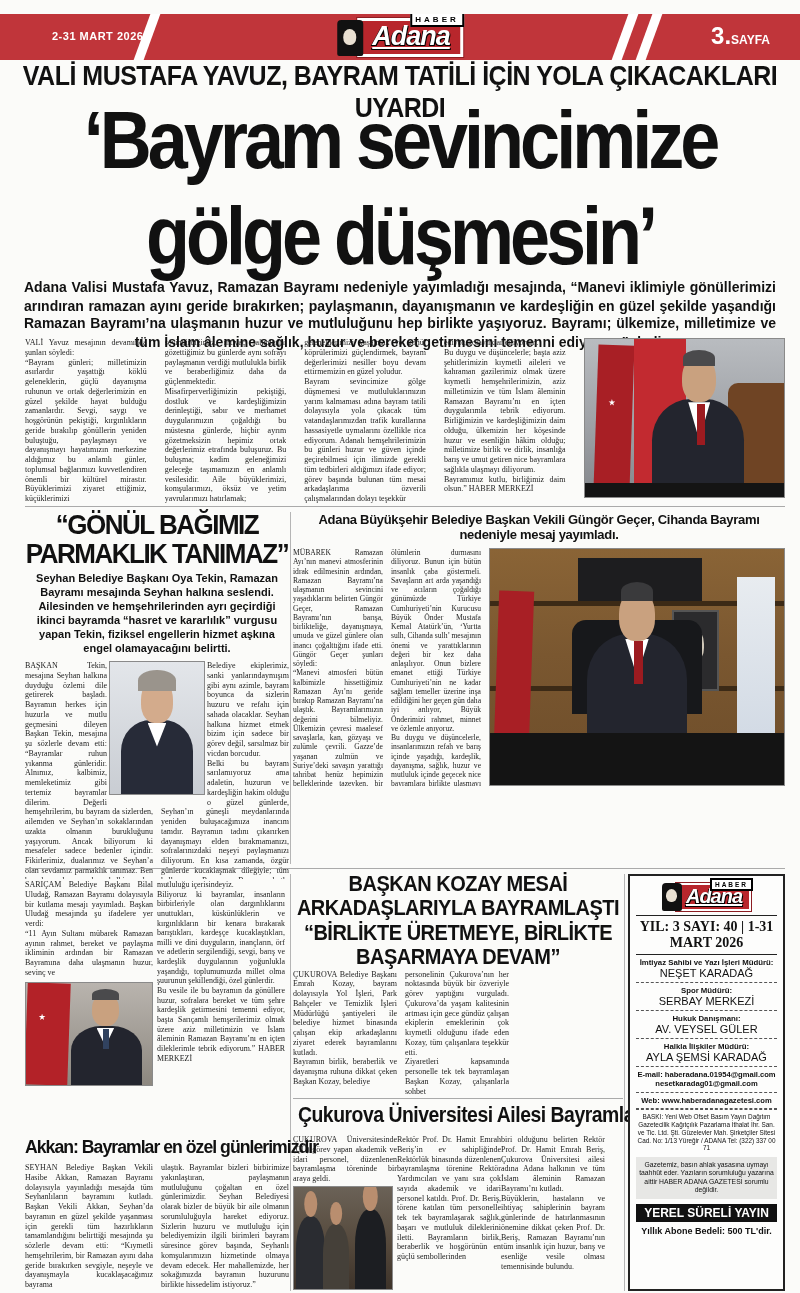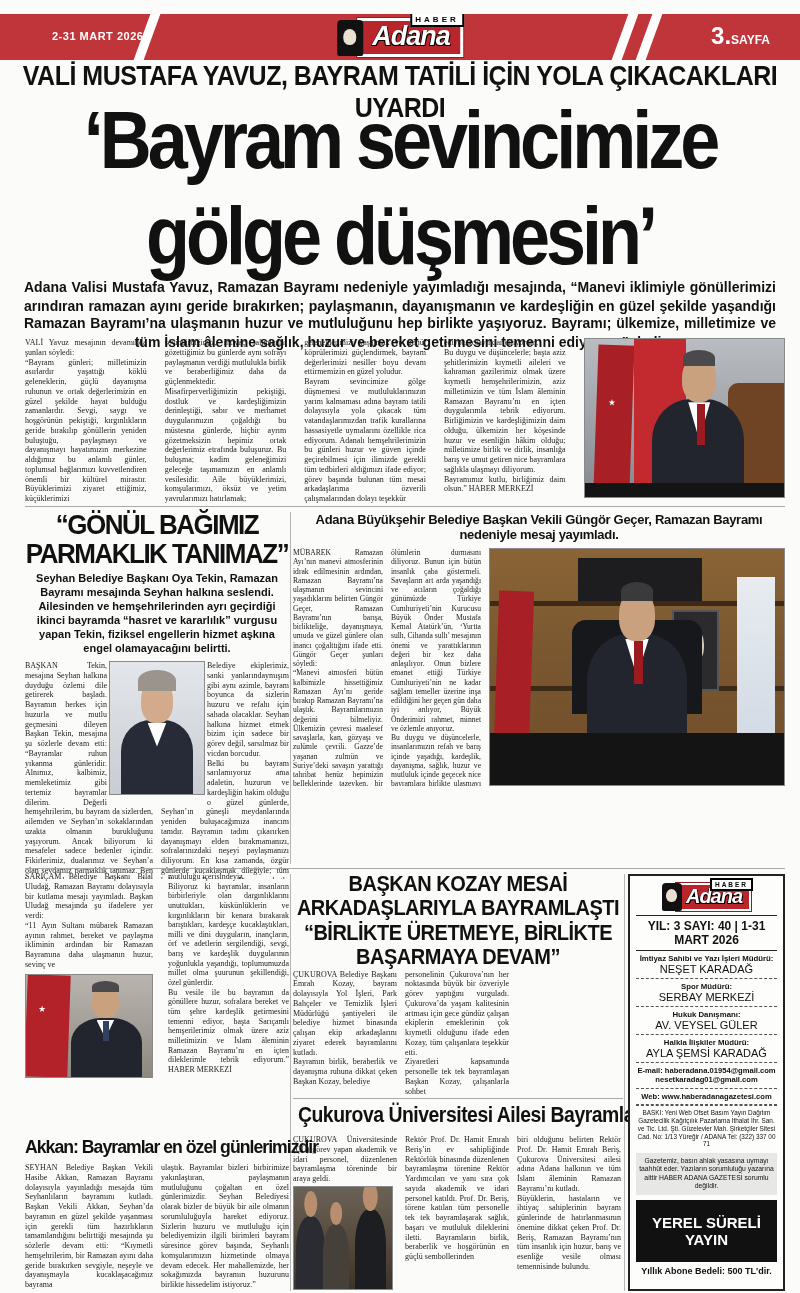--- a/index.html
+++ b/index.html
@@ -14,21 +14,21 @@
   .banner { top:14px; left:0; width:800px; height:46px; background:#c0353a; overflow:hidden; }
   .stripe { position:absolute; top:-5px; bottom:-5px; width:10px; background:#fff; transform:skewX(-20deg); }
   .banner-date { position:absolute; left:52px; top:16px; color:#fff; font-size:11px; font-weight:bold; letter-spacing:.5px; }
   .banner-page { position:absolute; right:30px; top:8px; color:#fff; font-weight:bold; }
   .banner-page .num { font-size:24px; }
   .banner-page .lbl { font-size:12px; }
   .logo { position:absolute; left:50%; top:4px; transform:translateX(-50%); display:flex; align-items:center; }
   .ata-icon { width:26px; height:36px; background:#111; border-radius:4px 4px 2px 2px; position:relative; margin-right:-6px; z-index:2; }
   .ata-icon::after { content:""; position:absolute; left:6px; top:9px; width:13px; height:16px; background:#e9e0d2; border-radius:50% 50% 45% 45%; }
   .logo-box { position:relative; border:3px solid #fff; background:#b8262c; padding:0 10px 2px 12px; box-shadow:0 0 0 1px #8c1d22; }
-  .logo-word { color:#fff; font-size:27px; font-weight:bold; font-style:italic; letter-spacing:-1px; text-shadow:1px 1px 0 #000, -1px 1px 0 #000; }
+  .logo-word { color:#fff; font-size:27px; font-weight:bold; font-style:italic; letter-spacing:-1px; text-shadow:1px 1px 0 #000, -1px 1px 0 #000;text-decoration:underline; }
   .logo-haber { position:absolute; top:-9px; right:-4px; background:#fff; border:2px solid #000; color:#000; font-size:8px; font-weight:bold; letter-spacing:3px; padding:0 3px; line-height:11px; }
 
   
   .kicker { top:63px; left:0; width:800px; text-align:center; font-size:25px; font-weight:bold; letter-spacing:-.5px; transform:scaleY(1.1); }
   .mainhead { top:92px; left:0; width:800px; text-align:center; font-weight:bold; font-size:72px; line-height:86px; letter-spacing:-4px; transform:scaleY(1.12); transform-origin:top; }
   .lead { top:278px; left:24px; width:752px; font-size:14px; font-weight:bold; line-height:1.25; text-align:justify; text-align-last:center; transform:scaleY(1.05); transform-origin:top; }
 
   
   .newstext { font-family:"Liberation Serif", serif; font-size:8px; line-height:1.22; text-align:justify; white-space:pre-line; color:#1c1c1c; overflow:hidden; }
 
@@ -55,58 +55,58 @@
   .gecer-redbox { background:#c0353a; color:#fff; text-align:center; padding:4px 2px 6px; }
   .gecer-head { font-size:35px; font-weight:bold; line-height:1.02; letter-spacing:-1.5px; transform:scaleY(1.1); transform-origin:top; }
   .gecer-deck { margin-top:4px; font-size:13px; font-weight:bold; text-align:center; letter-spacing:-.3px; }
   .gecer-body { margin-top:6px; display:flex; gap:8px; }
   .gecer-body .tcol { width:90px; height:238px; font-size:7.6px; }
   .gecer-photo { width:296px; height:238px; }
 
   
   .uludag { top:872px; left:25px; width:264px; }
   .uludag-head { font-size:21px; font-weight:bold; text-align:center; line-height:1.12; letter-spacing:-1px; }
-  .uludag-body { display:flex; gap:15px; }
+  .uludag-body { margin-top:8px; display:flex; gap:4px; }
   .uludag-body .tcol { width:128px; height:204px; font-size:7.9px; }
   .uludag-photo { width:128px; height:104px; margin-top:4px; }
 
   .akkan { top:1136px; left:25px; width:264px; }
   .akkan-head { font-size:18px; font-weight:bold; letter-spacing:-1px; white-space:nowrap; transform:scale(.98,1.05); transform-origin:left top; }
   .akkan-body { margin-top:6px; display:flex; gap:8px; }
   .akkan-body .tcol { width:128px; height:126px; }
 
   
   .kozay { top:872px; left:293px; width:330px; }
   .kozay-head { font-size:20px; font-weight:bold; text-align:center; line-height:1.12; letter-spacing:-.5px; transform:scaleY(1.08); transform-origin:top; }
   .kozay-body { margin-top:8px; display:flex; gap:8px; }
   .kozay-body .tcol { width:104px; height:142px; }
   .kozay-photo { width:120px; height:80px; margin:4px 0 0 -16px; }
 
   .cu { top:1102px; left:293px; width:330px; }
   .cu-head { font-size:20px; font-weight:bold; text-align:center; white-space:nowrap; letter-spacing:-.5px; transform:scale(.97,1.1); transform-origin:center top; }
-  .cu-body { margin-top:10px; display:flex; gap:8px; }
+  .cu-body { margin-top:10px; display:flex; }
   .cu-body .tcol { width:104px; height:152px; }
   .cu-photo { width:100px; height:104px; margin-top:3px; }
 
   
   .mast { top:874px; left:628px; width:157px; height:417px; border:2px solid #222; background:#fdfdfc; padding:5px 6px; text-align:center; }
   .mast-logo { display:flex; justify-content:center; align-items:center; margin:2px 0 4px; }
   .mast-logo .ata-icon { width:20px; height:28px; }
   .mast-logo .ata-icon::after { left:4px; top:6px; width:11px; height:13px; }
   .mast-logo .logo-box { border-width:2px; padding:0 7px 1px 8px; }
   .mast-logo .logo-word { font-size:20px; }
   .mast-logo .logo-haber { top:-7px; font-size:6.5px; letter-spacing:2px; line-height:9px; }
-  .mast-issue { border-top:1.5px solid #222; border-bottom:1.5px solid #222; font-size:12px; font-weight:bold; padding:3px 0; }
+  .mast-issue { border-top:1.5px solid #222; border-bottom:1.5px solid #222; font-size:14px; font-weight:bold; padding:3px 0;font-family:Liberation Serif, serif; }
   .mast-entry { border-bottom:1px dashed #555; padding:3px 0; }
   .mast-label { font-size:7.8px; font-weight:bold; }
   .mast-name { font-size:11px; }
   .mast-small { font-size:7.6px; line-height:1.25; }
   .mast-baski { font-size:6.4px; line-height:1.2; padding:3px 0; border-top:1px dashed #555; }
   .mast-disclaimer { background:#e7e7e5; font-size:6.8px; line-height:1.25; padding:4px 3px; margin-top:2px; }
-  .mast-pubtype { display:inline-block; background:#111; color:#fff; font-size:15px; font-weight:bold; padding:14px 8px; margin-top:5px; }
+  .mast-pubtype { display:inline-block; background:#111; color:#fff; font-size:12px; font-weight:bold; padding:2px 8px; margin-top:5px; }
   .mast-abone { font-size:9px; font-weight:bold; margin-top:4px; }
   .dashed-sep { border-bottom:1px dashed #555; padding:3px 0; }
 
   
   .p-bg-office { background:linear-gradient(180deg,#b9bcc0 0%,#9b9ea3 60%,#84878c 100%); }
   .p-flag { position:absolute; background:#b32228; }
   .p-flag.f1 { left:6%; top:4%; width:18%; height:92%; transform:rotate(2deg); background:#a81f25; }
   .p-flag.f2 { left:25%; top:0; width:26%; height:100%; background:#c22a30; }
   .p-star { position:absolute; left:12%; top:38%; width:7px; height:7px; background:#fff; clip-path:polygon(50% 0,61% 35%,98% 35%,68% 57%,79% 91%,50% 70%,21% 91%,32% 57%,2% 35%,39% 35%); }
   .p-head { position:absolute; background:#c9a17f; border-radius:48% 48% 42% 42%; }
@@ -191,21 +191,21 @@
     <div class="photo tekin-photo" style="background:linear-gradient(180deg,#e3e6ea,#c9cdd3)">
       <div class="p-suit" style="left:12%;top:44%;width:76%;height:56%;background:#272b38"></div>
       <div class="p-shirt" style="left:40%;top:46%;width:20%;height:18%"></div>
       <div class="p-head" style="left:33%;top:12%;width:34%;height:34%;background:#d3ab8c"></div>
       <div class="p-hair" style="left:30%;top:6%;width:40%;height:16%;background:#9a948c"></div>
     </div>
   </div>
 </div>
 
 <div class="abs gecer">
-  <div class="gecer-deck">Adana Büyükşehir Belediye Başkan Vekili Güngör Geçer, Ramazan Bayramı nedeniyle mesaj yayımladı.</div>
+  <div class="gecer-deck">Adana Büyükşehir Belediye Başkan Vekili Güngör Geçer, Cihanda Bayramı nedeniyle mesaj yayımladı.</div>
   <div class="gecer-body">
     <div class="tcol newstext">MÜBAREK Ramazan Ayı’nın manevi atmosferinin idrak edilmesinin ardından, Ramazan Bayramı’na ulaşmanın sevincini yaşadıklarını belirten Güngör Geçer, Ramazan Bayramı’nın barışa, birlikteliğe, dayanışmaya, umuda ve güzel günlere olan inancı çoğalttığını ifade etti. Güngör Geçer şunları söyledi:
 “Manevi atmosferi bütün kalbimizle hissettiğimiz Ramazan Ayı’nı geride bırakıp Ramazan Bayramı’na ulaştık. Bayramlarımızın değerini bilmeliyiz. Ülkemizin çevresi maalesef savaşlarla, kan, gözyaşı ve zulümle çevrili. Gazze’de yaşanan zulmün ve Suriye’deki savaşın yarattığı tahribat henüz hepimizin belleklerinde tazeyken, bir yandan da dünyanın birçok noktasında savaşlar sürerken, bu kez İran ve çevresi; savaşın, acıların, ölümlerin adresi oldu. Bütün dünyada savaşların,</div>
     <div class="tcol newstext">ölümlerin durmasını diliyoruz. Bunun için bütün insanlık çaba göstermeli. Savaşların art arda yaşandığı ve acıların çoğaldığı günümüzde Türkiye Cumhuriyeti’nin Kurucusu Büyük Önder Mustafa Kemal Atatürk’ün, ‘Yurtta sulh, Cihanda sulh’ mesajının önemi ve yarattıklarının değeri bir kez daha anlaşılıyor. Onun bizlere emanet ettiği Türkiye Cumhuriyeti’nin ne kadar sağlam temeller üzerine inşa edildiğini her geçen gün daha iyi anlıyor, Büyük Önderimizi rahmet, minnet ve özlemle anıyoruz.
 Bu duygu ve düşüncelerle, insanlarımızın refah ve barış içinde yaşadığı, kardeşlik, dayanışma, sağlık, huzur ve mutluluk içinde geçecek nice bayramlara birlikte ulaşmayı Yüce Rabbimden temenni ediyor, hemşehrilerimizin, vatandaşlarımızın ve İslam Alemi’nin Ramazan Bayramı’nı kutluyorum.” HABER MERKEZİ</div>
     <div class="photo gecer-photo p-wood">
       <div class="p-shelf" style="top:22%"></div>
       <div class="p-shelf" style="top:58%"></div>
       <div class="p-cab" style="left:30%;top:4%;width:42%;height:18%"></div>
       <div class="p-flag f1" style="left:2%;top:18%;width:12%;height:78%"></div>

